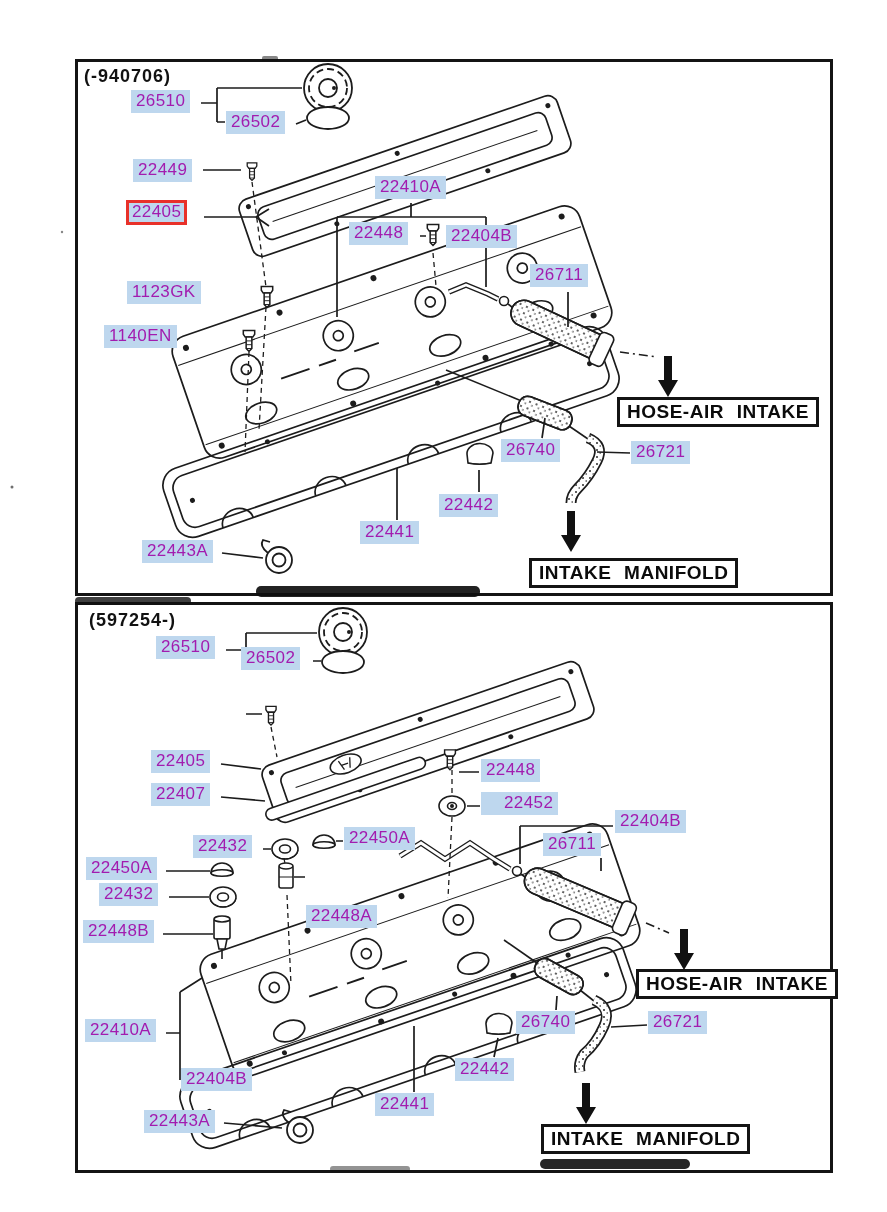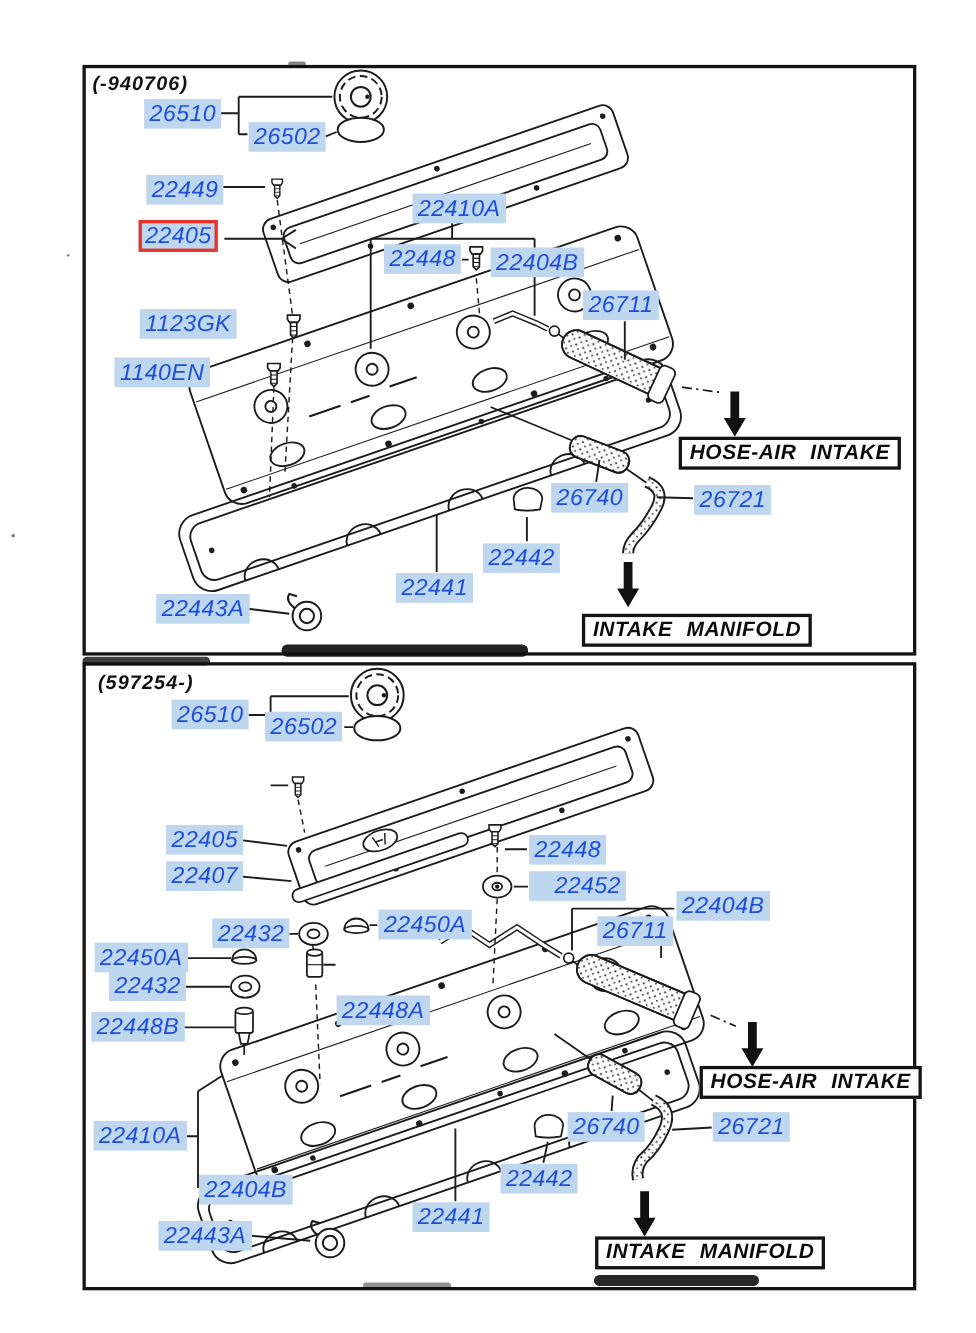--- a/index.html
+++ b/index.html
@@ -1,21 +1,21 @@
 <!DOCTYPE html>
 <html><head>
 <meta charset="utf-8">
 <style>
   html,body{margin:0;padding:0;background:#ffffff;}
   .page{position:relative;width:866px;height:1212px;background:#ffffff;overflow:hidden;
-        font-family:"Liberation Sans",sans-serif;font-style:italic;}
+        font-family:"Liberation Sans",sans-serif;}
   .frame{position:absolute;border:3px solid #141414;box-sizing:border-box;background:transparent;z-index:1;}
   .art{position:absolute;left:0;top:0;z-index:2;}
   .panel-header{position:absolute;z-index:3;font-weight:bold;font-size:18px;letter-spacing:1px;color:#111;white-space:nowrap;}
-  .part-label{position:absolute;z-index:3;background:#bed7ee;color:#1d4ed8;font-size:21px;line-height:1.1;
+  .part-label{position:absolute;z-index:3;background:#bed7ee;color:#a21caf;font-size:17px;line-height:1.1;
               letter-spacing:.4px;padding:2px 5px;white-space:nowrap;}
   .part-label.selected{border:3px solid #e8312a;padding:0 3px;}
   .callout-label{position:absolute;z-index:3;border:3px solid #141414;background:#fff;color:#0b0b0b;
                  font-weight:bold;font-size:19px;letter-spacing:.5px;word-spacing:7px;padding:1px 7px;white-space:nowrap;margin-left:48px;}
 </style>
 </head>
 <body>
 
 <div class="page">
 

